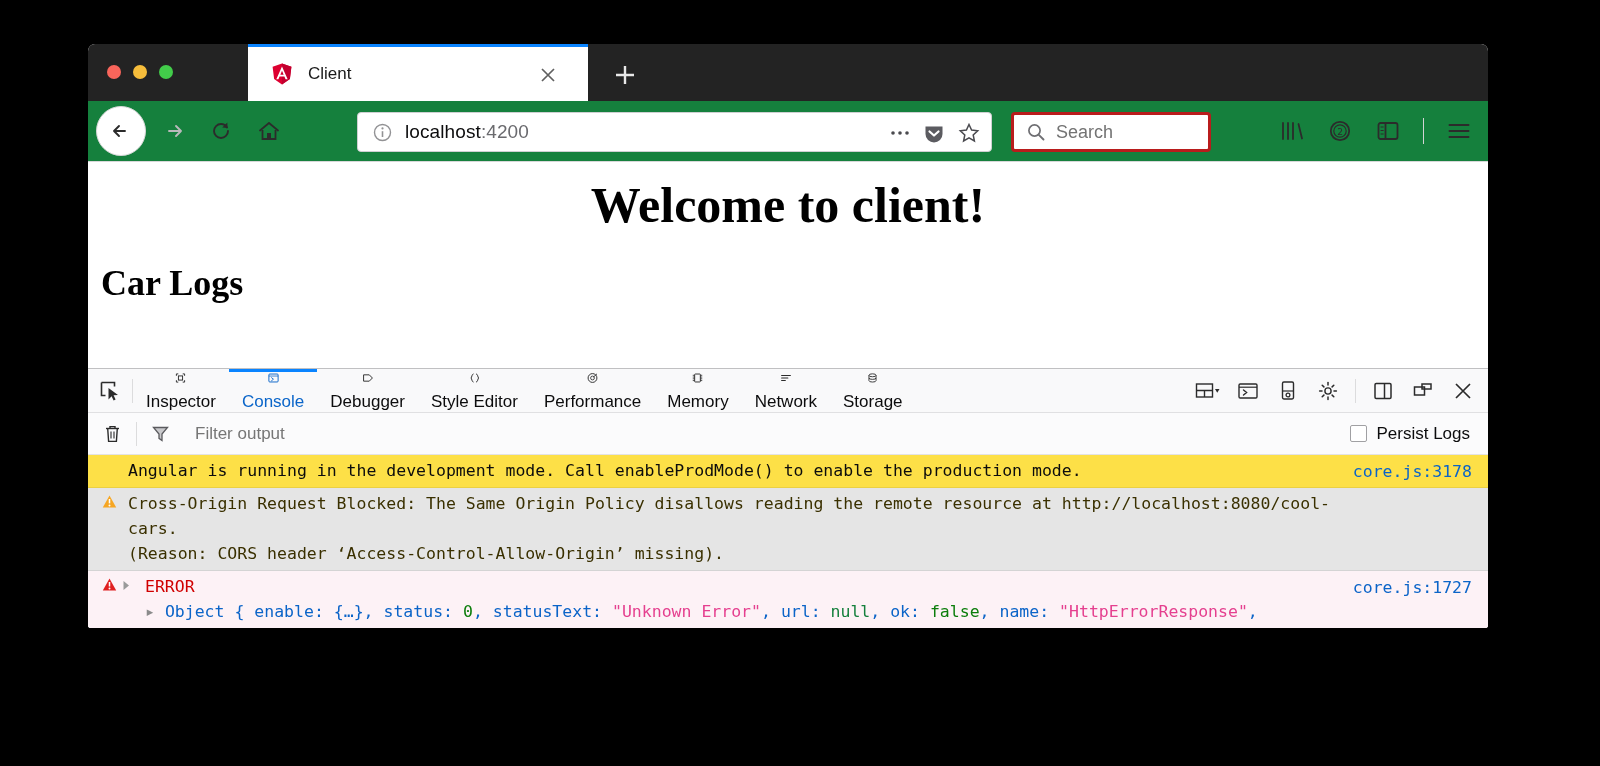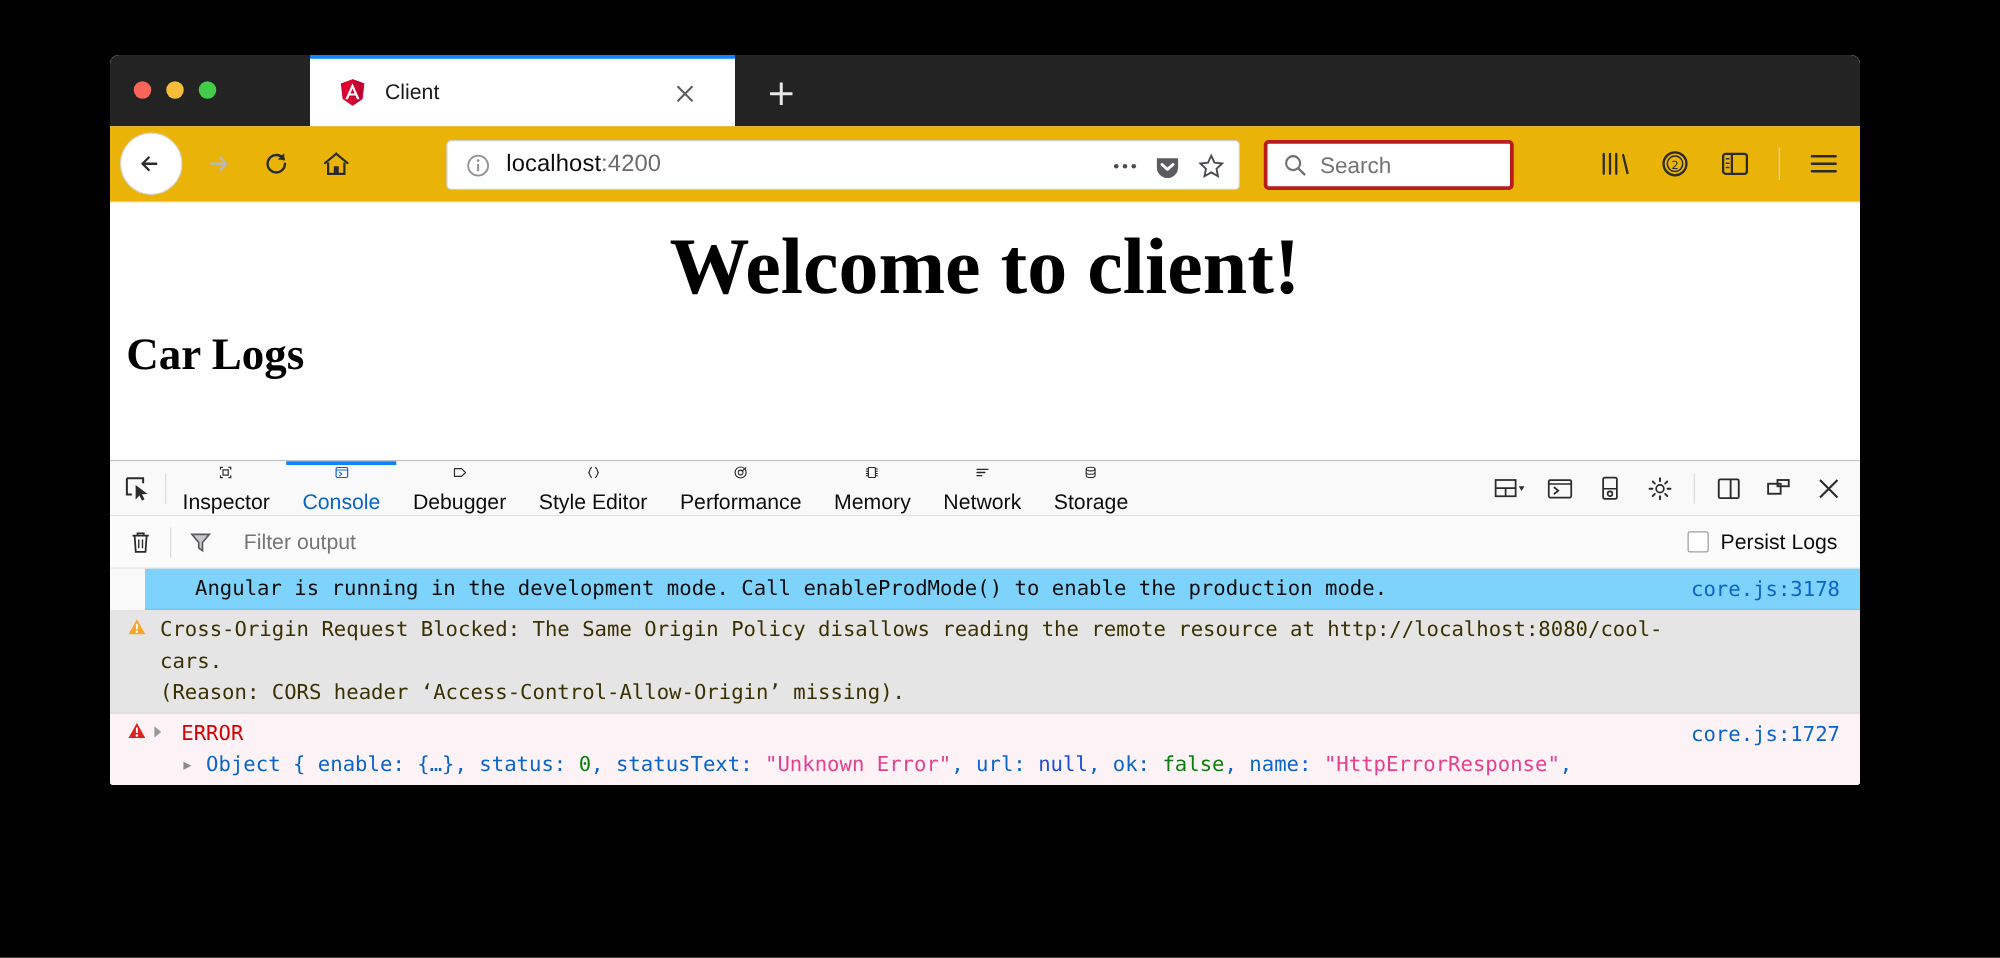--- a/index.html
+++ b/index.html
@@ -24,21 +24,21 @@
     position:absolute;left:160px;top:0;width:340px;height:57px;
     background:#fff;border-top:3px solid #0a84ff;
     display:flex;align-items:center;box-sizing:border-box;
   }
   .tab-fav{margin-left:22px;width:24px;height:24px;position:relative;flex:none;}
   .tab-title{margin-left:14px;font-size:17px;color:#1a1a1a;}
   .tab-close{position:absolute;right:30px;top:18px;width:20px;height:20px;opacity:.75;}
   .newtab{position:absolute;left:520px;top:14px;width:34px;height:34px;}
 
   
-  .navbar{height:60px;background:#eab308;border-bottom:1px solid #d8d8d9;
+  .navbar{height:60px;background:#15803d;border-bottom:1px solid #d8d8d9;
           display:flex;align-items:center;position:relative;}
   .navbtn{width:30px;height:30px;margin:0 0 0 8px;display:flex;align-items:center;justify-content:center;}
   .backcircle{width:48px;height:48px;border-radius:50%;border:1px solid #d7d7d8;background:#fff;
     display:flex;align-items:center;justify-content:center;margin-left:8px;}
   .urlbar{
     position:absolute;left:269px;top:11px;width:635px;height:40px;background:#fff;
     border:1px solid #cfcfd2;border-radius:4px;display:flex;align-items:center;box-sizing:border-box;
   }
   .url-id{margin-left:14px;width:21px;height:21px;flex:none;opacity:.65;}
   .url-text{margin-left:12px;font-size:19px;color:#0c0c0d;letter-spacing:.1px;}
@@ -49,21 +49,21 @@
     border:3px solid #b91c1c;border-radius:4px;display:flex;align-items:center;box-sizing:border-box;
   }
   .searchbar .ph{margin-left:10px;font-size:18px;color:#737373;}
   .rightnav{position:absolute;right:16px;top:0;height:60px;display:flex;align-items:center;gap:22px;}
   .vsep{width:1px;height:26px;background:#d3d3d5;}
 
   
   .content{height:206px;background:#fff;position:relative;}
   .h1{
     position:absolute;top:14px;left:0;right:0;text-align:center;
-    font-family:"Liberation Serif",serif;font-weight:bold;font-size:64px;color:#000;
+    font-family:"Liberation Serif",serif;font-weight:bold;font-size:50px;color:#000;
   }
   .h2{
     position:absolute;top:100px;left:13px;
     font-family:"Liberation Serif",serif;font-weight:bold;font-size:36px;color:#000;
   }
 
   
   .devtools{border-top:1px solid #c0c0c2;background:#f9f9fa;}
   .dt-toolbar{height:43px;display:flex;align-items:center;border-bottom:1px solid #e0e0e2;
               background:#f9f9fa;position:relative;}
@@ -81,33 +81,33 @@
   .filter-input{margin-left:12px;font-size:17px;color:#767676;}
   .persist{position:absolute;right:18px;top:0;height:41px;display:flex;align-items:center;gap:9px;
            font-size:17px;color:#0c0c0d;}
   .checkbox{width:15px;height:15px;border:1px solid #a0a0a3;border-radius:2px;background:#fff;}
 
   
   .log{font-family:"DejaVu Sans Mono",monospace;font-size:16.5px;line-height:25px;position:relative;}
   .row{position:relative;padding:3px 0 4px 0;border-bottom:1px solid rgba(0,0,0,.07);}
   .row .msg{padding-left:40px;padding-right:140px;white-space:pre-wrap;}
   .row .src{position:absolute;right:16px;top:4px;color:#0b64c8;}
-  .row.info{background:#7dd3fc;color:#0c0c0d;margin-left:28px;}
+  .row.info{background:#fde047;color:#0c0c0d;}
   .row.warn{background:#e5e5e5;color:#3a3000;}
   .row.err{background:#fdf2f6;color:#c00;}
   .ico{position:absolute;left:14px;top:6px;width:15px;height:15px;}
   .arrow{position:absolute;left:34px;top:9px;}
   .errlabel{padding-left:57px;color:#d00000;font-weight:normal;}
   .objline{padding-left:57px;}
   .tri{display:inline-block;color:#8b8b8b;}
   .k{color:#0b64c8;}
   .s{color:#e5408f;}
   .n{color:#0b7d0b;}
   .b{color:#0b7d0b;}
-  .nul{color:#1d4ed8;}
+  .nul{color:#15803d;}
   .pl{color:#0b64c8;}
 
   svg{display:block;}
 </style>
 </head>
 <body>
 
 <div id="window">
 
   <div class="tabstrip">

